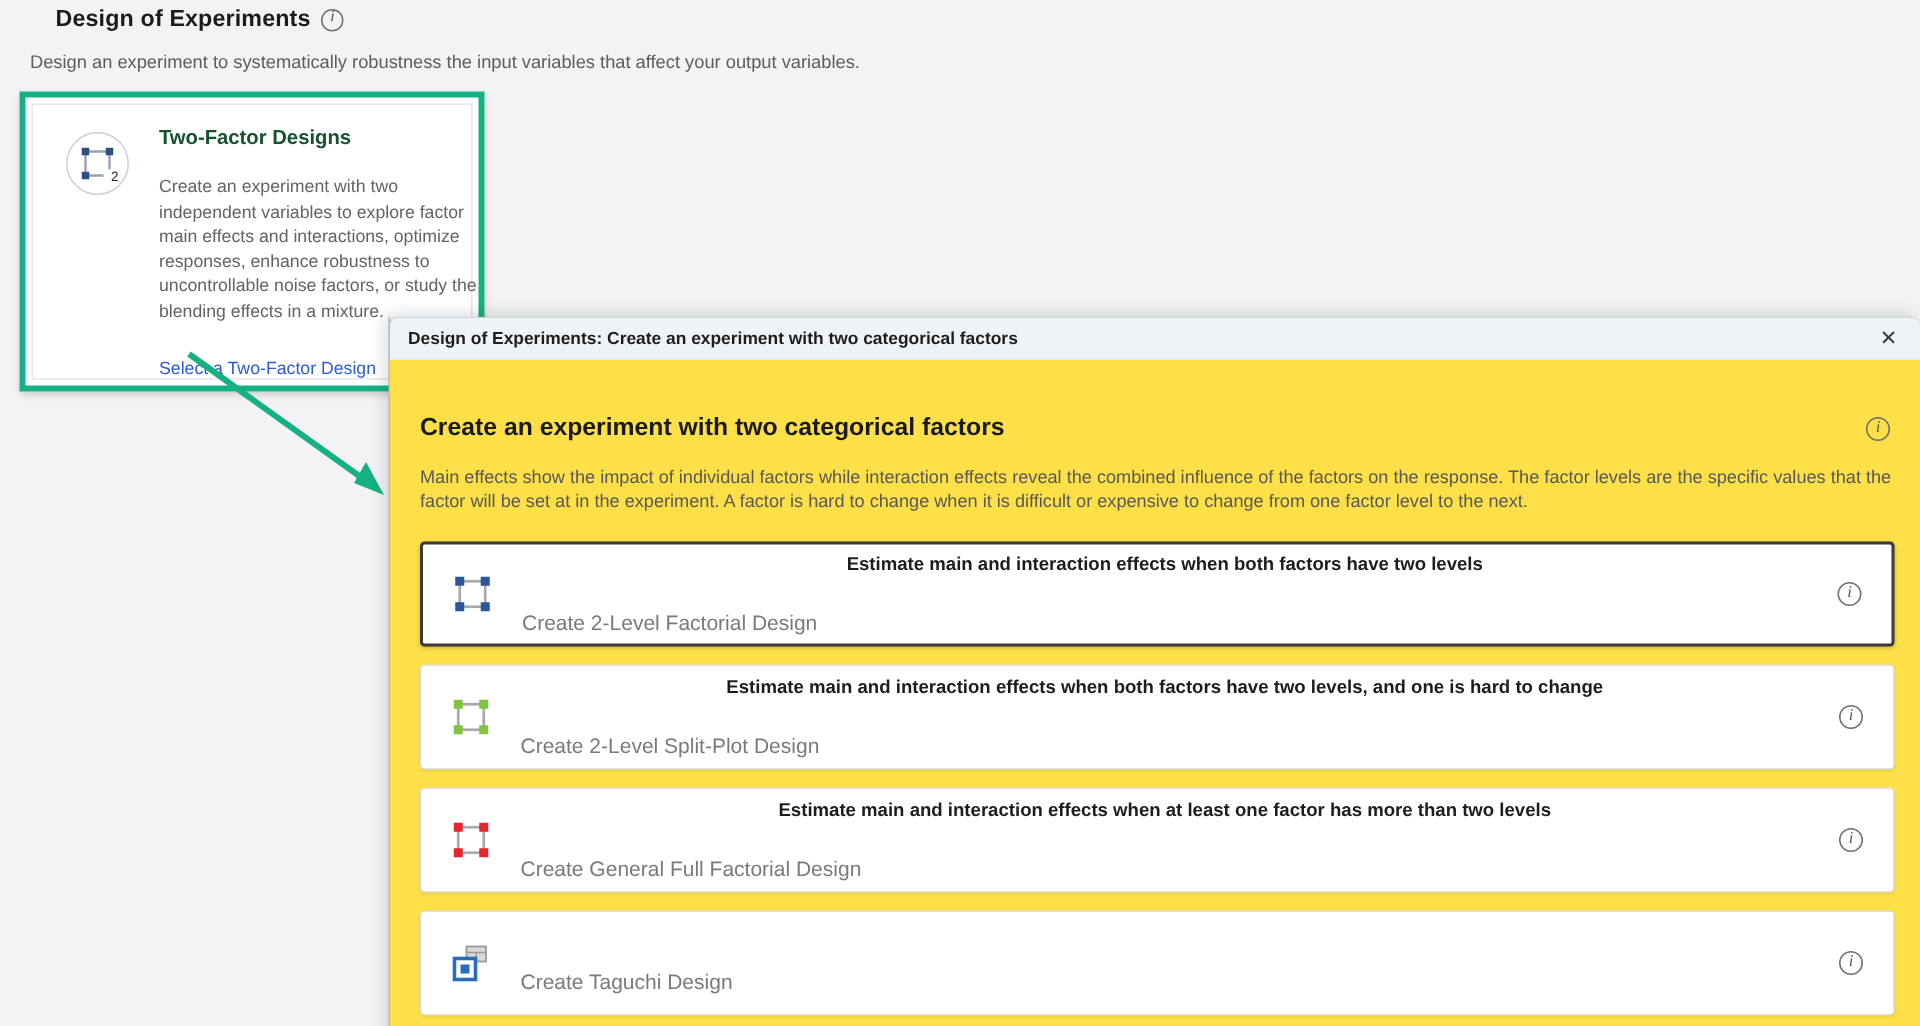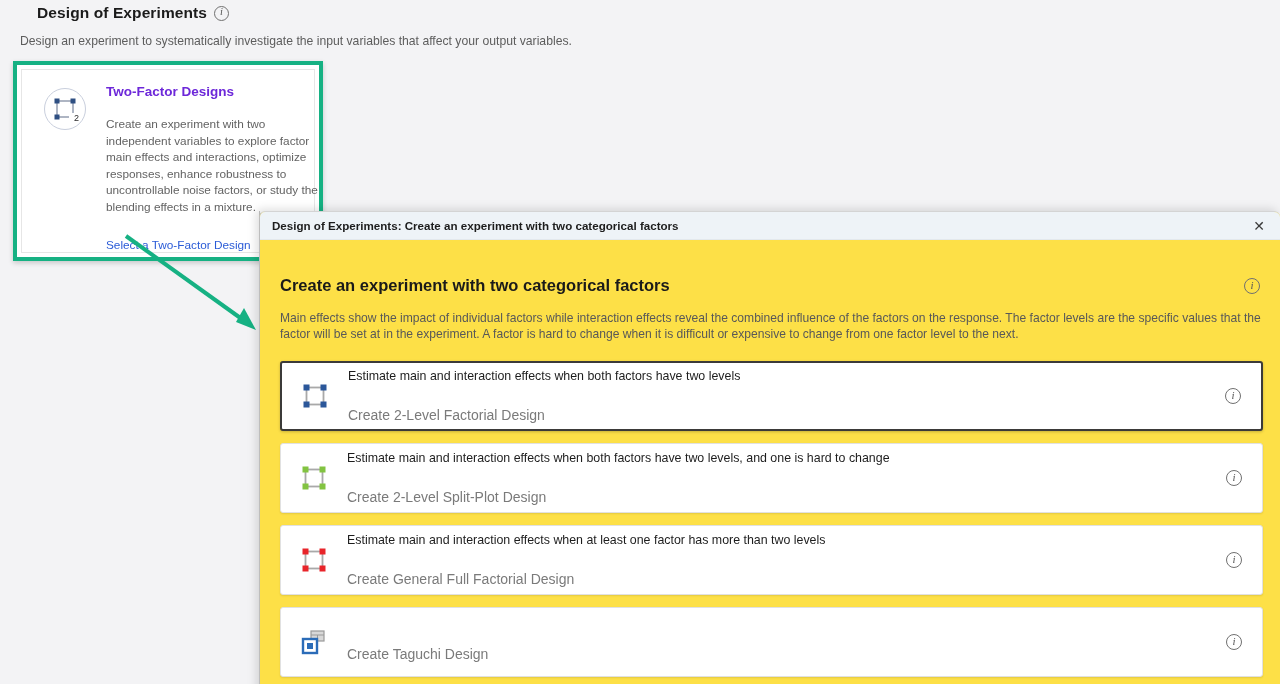--- a/index.html
+++ b/index.html
@@ -32,21 +32,21 @@
     position: absolute; left: 13px; top: 61px; width: 310px; height: 200px;
     border: 4px solid #16b183; background: #ffffff;
     box-shadow: 0 2px 5px rgba(0,0,0,.18);
   }
   .hl-inner { position: absolute; inset: 4px; background: #fff; border: 1px solid #e6e6e6; }
 
   .tf-icon-circle {
     position: absolute; left: 22px; top: 18px; width: 42px; height: 42px;
     border-radius: 50%; border: 1px solid #c9cfdd; background: #fff;
   }
-  .tf-title { position: absolute; left: 84px; top: 14px; font-size: 13.5px; font-weight: bold; color: #6d28d9; }
+  .tf-title { position: absolute; left: 84px; top: 14px; font-size: 13.5px; font-weight: bold; color: #14532d; }
   .tf-body  { position: absolute; left: 84px; top: 46px; width: 220px; font-size: 11.8px; line-height: 16.6px; color: #636363; }
   .tf-link  { position: absolute; left: 84px; top: 168px; font-size: 11.8px; color: #2a5bd7; }
 
   
   .arrow-svg { position: absolute; left: 120px; top: 230px; }
 
   
   .dialog {
     position: absolute; left: 259px; top: 211px; width: 1021px; height: 572px;
     background: #fde047; border-top-left-radius: 6px; border-top-right-radius: 6px;
@@ -75,39 +75,39 @@
   .opt-list { margin-top: 18px; }
   .opt-card {
     position: relative; width: 983px; height: 70px; background: #fff;
     border: 1px solid #e1e1e1; border-radius: 3px;
     box-shadow: 0 1px 2px rgba(0,0,0,.10);
     margin-bottom: 12px; display: flex; align-items: center;
   }
   .opt-card.selected { border: 2px solid #3b3a39; box-shadow: 0 1px 3px rgba(0,0,0,.22); }
   .opt-icon { width: 66px; display: flex; align-items: center; justify-content: center; }
   .opt-text { flex: 1; }
-  .opt-head { font-size: 12.4px; font-weight: normal; color: #1d1d1d; }
+  .opt-head { font-size: 12.4px; font-weight: bold; color: #1d1d1d; text-align: center; }
   .opt-sub  { margin-top: 24px; font-size: 14px; color: #7a7a7a; }
   .opt-info { width: 56px; display: flex; align-items: center; justify-content: center; }
 
   
   .dlg-left-rule { position: absolute; left: 259px; top: 211px; width: 1px; height: 473px; background: #c5c5c5; }
 </style>
 </head>
 <body>
 
 <div id="root">
 
   <div class="bg-page"></div>
 
   <div class="page-title-row">
     <span class="page-title">Design of Experiments</span>
     <span class="info-circle info-15">i</span>
   </div>
-  <div class="page-sub">Design an experiment to systematically investigate the input variables that affect your output variables.</div>
+  <div class="page-sub">Design an experiment to systematically robustness the input variables that affect your output variables.</div>
 
   <div class="hl-wrap">
     <div class="hl-inner">
 
       <div class="tf-icon-circle">
         <svg width="42" height="42" viewBox="0 0 42 42">
           <line x1="12" y1="12" x2="28" y2="12" stroke="#9aa3b5" stroke-width="1.6"></line>
           <line x1="12" y1="12" x2="12" y2="28" stroke="#9aa3b5" stroke-width="1.6"></line>
           <line x1="28" y1="12" x2="28" y2="24" stroke="#9aa3b5" stroke-width="1.6"></line>
           <line x1="12" y1="28" x2="24" y2="28" stroke="#9aa3b5" stroke-width="1.6"></line>

